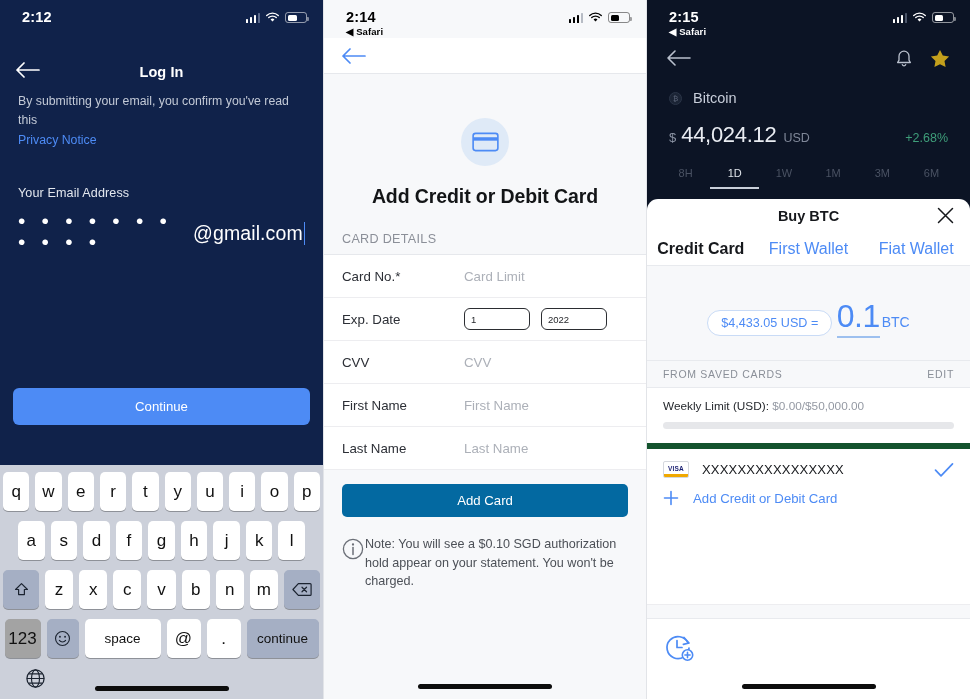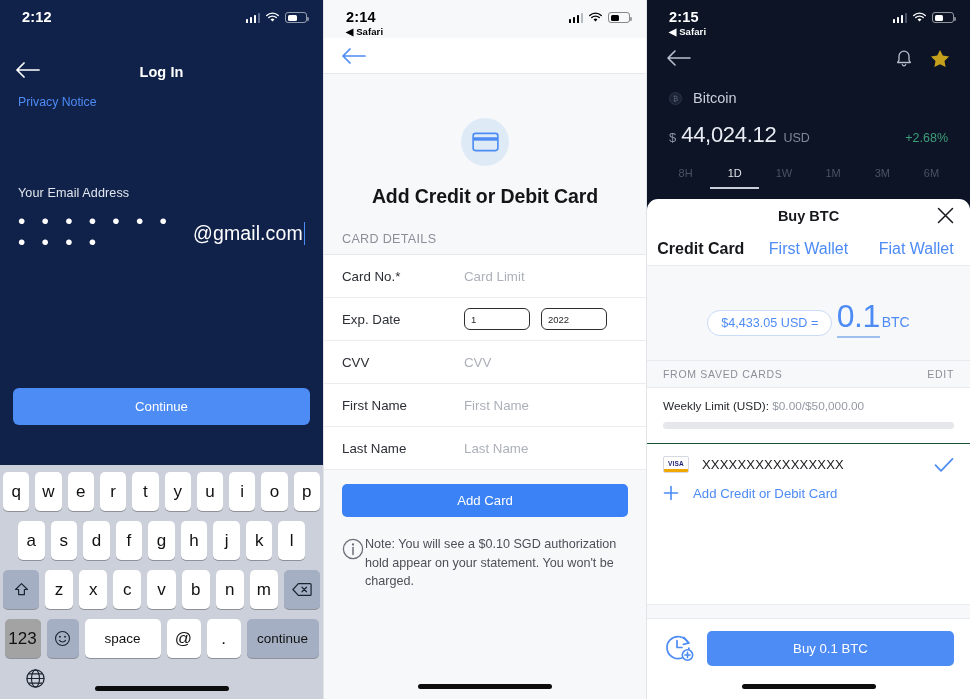--- a/index.html
+++ b/index.html
@@ -107,21 +107,21 @@
   .p2-section { margin-top:24px; padding:0 18px 8px 18px; color:#8b8f98; font-size:12.6px; letter-spacing:.3px;}
   .p2-rows { background:#ffffff; border-top:1px solid #e6e8ec; }
   .p2-row { display:flex; align-items:center; height:43px; padding:0 18px;
             border-bottom:1px solid #ededf0;}
   .p2-rlabel { width:122px; font-size:13.3px; color:#2c2f36; }
   .p2-ph { font-size:13.3px; color:#acb0b8; }
   .p2-mini { width:66px; height:22px; border:1.3px solid #2b2d31; border-radius:6px;
              background:#fff; display:flex; align-items:center; padding-left:6px;
              font-size:9.5px; color:#26282c; cursor:text; }
   .p2-mini + .p2-mini { margin-left:11px; }
-  .p2-addcard { margin:14px 18px 0 18px; height:33px; background:#3b82f6; border:0; border-radius:5px;
+  .p2-addcard { margin:14px 18px 0 18px; height:33px; background:#0369a1; border:0; border-radius:5px;
     color:#fff; font-size:13.2px; cursor:pointer; width:calc(100% - 36px);
     font-family:"Liberation Sans",sans-serif;}
   .p2-note { display:flex; gap:1px; padding:18px 22px 0 18px; }
   .p2-note p { font-size:12.6px; color:#4c5057; line-height:1.48; }
   .p2-home { position:absolute; bottom:10px; left:50%; transform:translateX(-50%);
     width:134px; height:5px; border-radius:3px; background:#0d0d0d; }
 
   
   .p3-nav { height:40px; display:flex; align-items:center; justify-content:space-between; padding:0 20px;}
   .p3-navr { display:flex; align-items:center; gap:17px; }
@@ -156,21 +156,21 @@
   .amt-unit { color:#4d8bf5; font-size:14px; margin-left:2px;}
   .saved-hd { display:flex; justify-content:space-between; align-items:center;
               background:#f7f8fa; padding:7px 16px; border-top:1px solid #e8eaee; border-bottom:1px solid #e8eaee;}
   .saved-hd span { font-size:10.5px; letter-spacing:.7px; color:#8a8f98;}
   .saved-hd .edit { cursor:pointer; }
   .limit { padding:11px 16px 0 16px; font-size:11.8px;}
   .limit b { color:#25282d; font-weight:normal;}
   .limit i { color:#9499a3; font-style:normal;}
   .limbar { margin:9px 16px 0 16px; height:7px; border-radius:4px; background:#e6e7ea;}
   .cardrow { display:flex; align-items:center; gap:13px; margin-top:14px; padding:12px 16px;
-             border-top:1px solid #14532d; }
+             border-top:6px solid #14532d; }
   .visa { width:26px; height:17px; border:1px solid #d5d8de; border-radius:2px; background:#fff;
           display:flex; flex-direction:column; overflow:hidden;}
   .visa .vtxt { flex:1; display:flex; align-items:center; justify-content:center;
      font-size:6.5px; font-weight:bold; color:#1a1f71; letter-spacing:.2px;}
   .visa .vbar { height:3px; background:#f0a800; }
   .cardnum { font-size:13px; color:#16181c; letter-spacing:.2px;}
   .cardchk { margin-left:auto; }
   .addcard { display:flex; align-items:center; gap:14px; padding:0 16px 14px 16px;
              margin-left:28px; color:#4d8bf5; font-size:13.2px; cursor:pointer;}
   .sheet-foot { position:absolute; left:0; right:0; bottom:0; height:81px; background:#fff;
@@ -212,20 +212,21 @@
     </div>
 
     <div class="p1-nav">
       <svg class="p1-back" viewBox="0 0 26 18">
         <path d="M1 9h22M1 9l7-7M1 9l7 7" stroke="#ffffff" stroke-width="1.7" fill="none" stroke-linecap="round" stroke-linejoin="round"></path>
       </svg>
       <div class="p1-title">Log In</div>
     </div>
 
     <div class="p1-legal">
+      <p>By submitting your email, you confirm you've read this</p>
       <a href="#">Privacy Notice</a>
     </div>
 
     <div class="p1-field">
       <div class="p1-label">Your Email Address</div>
       <div class="p1-valrow">
         <span class="p1-dots">• • • • • • • • • • •</span>
         <span class="p1-domain">@gmail.com</span>
         <span class="p1-caret"></span>
       </div>
@@ -498,20 +499,19 @@
       <div class="gap-strip"></div>
 
       <div class="sheet-foot">
         <svg width="32" height="32" viewBox="0 0 32 32">
           <path d="M25 12a11 11 0 1 0 1 5" fill="none" stroke="#4d8bf5" stroke-width="1.7" stroke-linecap="round"></path>
           <path d="M21 6.5 26 12l-5.6 1.4" fill="none" stroke="#4d8bf5" stroke-width="1.7" stroke-linecap="round" stroke-linejoin="round"></path>
           <path d="M14 9.5v7h5" fill="none" stroke="#4d8bf5" stroke-width="1.7" stroke-linecap="round" stroke-linejoin="round"></path>
           <circle cx="24.5" cy="24" r="5.2" fill="#fff" stroke="#4d8bf5" stroke-width="1.6"></circle>
           <path d="M24.5 21.4v5.2M21.9 24h5.2" stroke="#4d8bf5" stroke-width="1.6" stroke-linecap="round"></path>
         </svg>
-        <button class="buybtn">Buy 0.1 BTC</button>
       </div>
     </div>
 
     <div class="p3-home"></div>
   </div>
 
 </div>
 
 </body></html>

